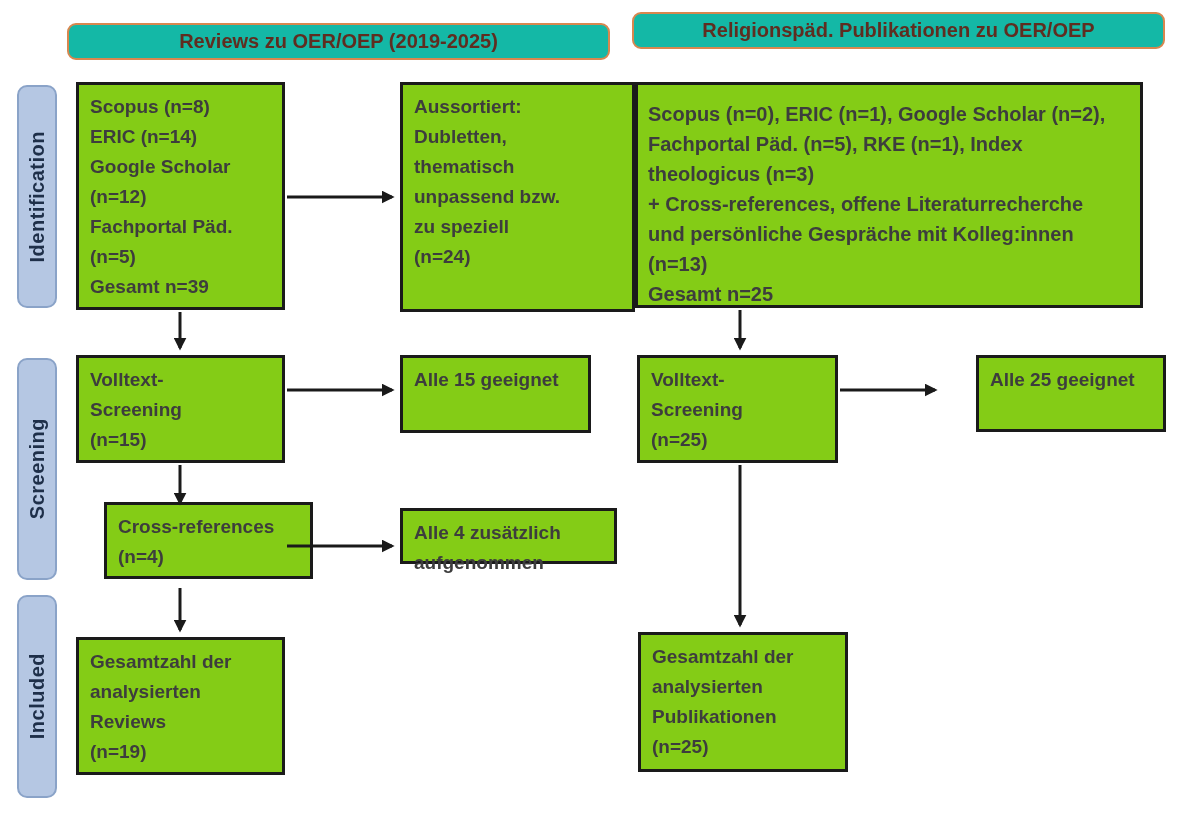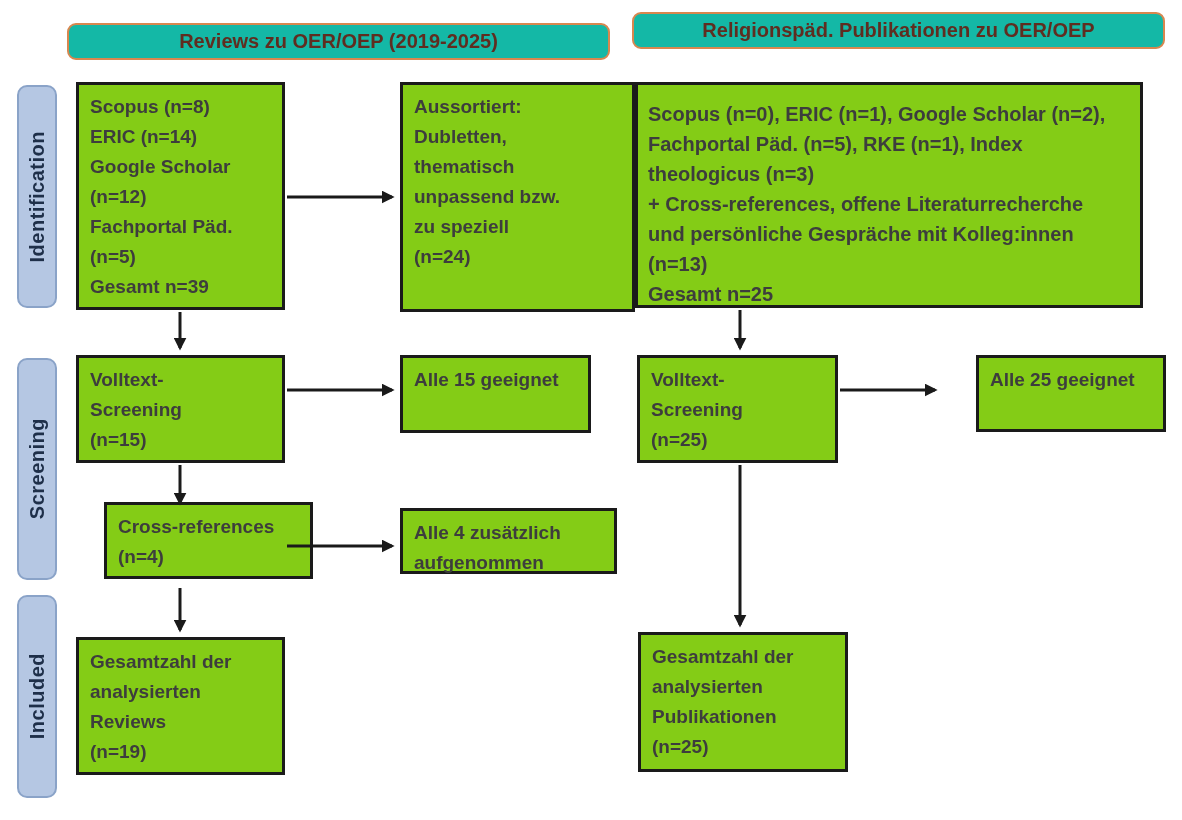--- a/index.html
+++ b/index.html
@@ -106,21 +106,21 @@
 
   <div class="flow-box" style="left:76px; top:355px; width:209px; height:108px;">Volltext-
 Screening
 (n=15)</div>
 
   <div class="flow-box" style="left:400px; top:355px; width:191px; height:78px;">Alle 15 geeignet</div>
 
   <div class="flow-box" style="left:76px; top:502px; width:209px; height:77px;margin-left:28px;">Cross-references
 (n=4)</div>
 
-  <div class="flow-box" style="left:400px; top:508px; width:217px; height:66px;">Alle 4 zusätzlich
+  <div class="flow-box" style="left:400px; top:508px; width:217px; height:56px;">Alle 4 zusätzlich
 aufgenommen</div>
 
   <div class="flow-box" style="left:76px; top:637px; width:209px; height:138px;">Gesamtzahl der
 analysierten
 Reviews
 (n=19)</div>
 
   <div class="flow-box small-text" style="left:635px; top:82px; width:508px; height:226px;">Scopus (n=0), ERIC (n=1), Google Scholar (n=2),
 Fachportal Päd. (n=5), RKE (n=1), Index
 theologicus (n=3)

